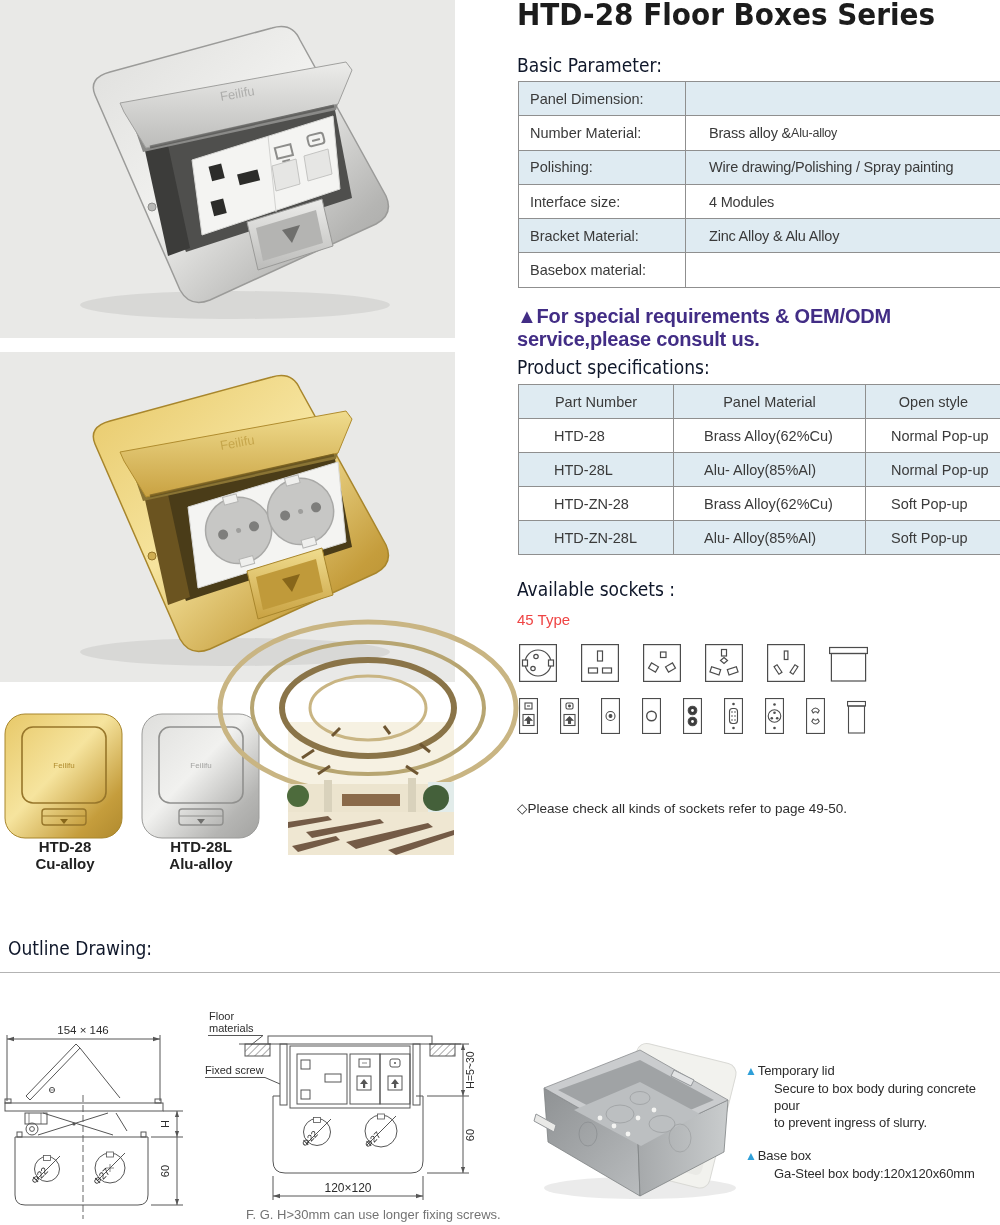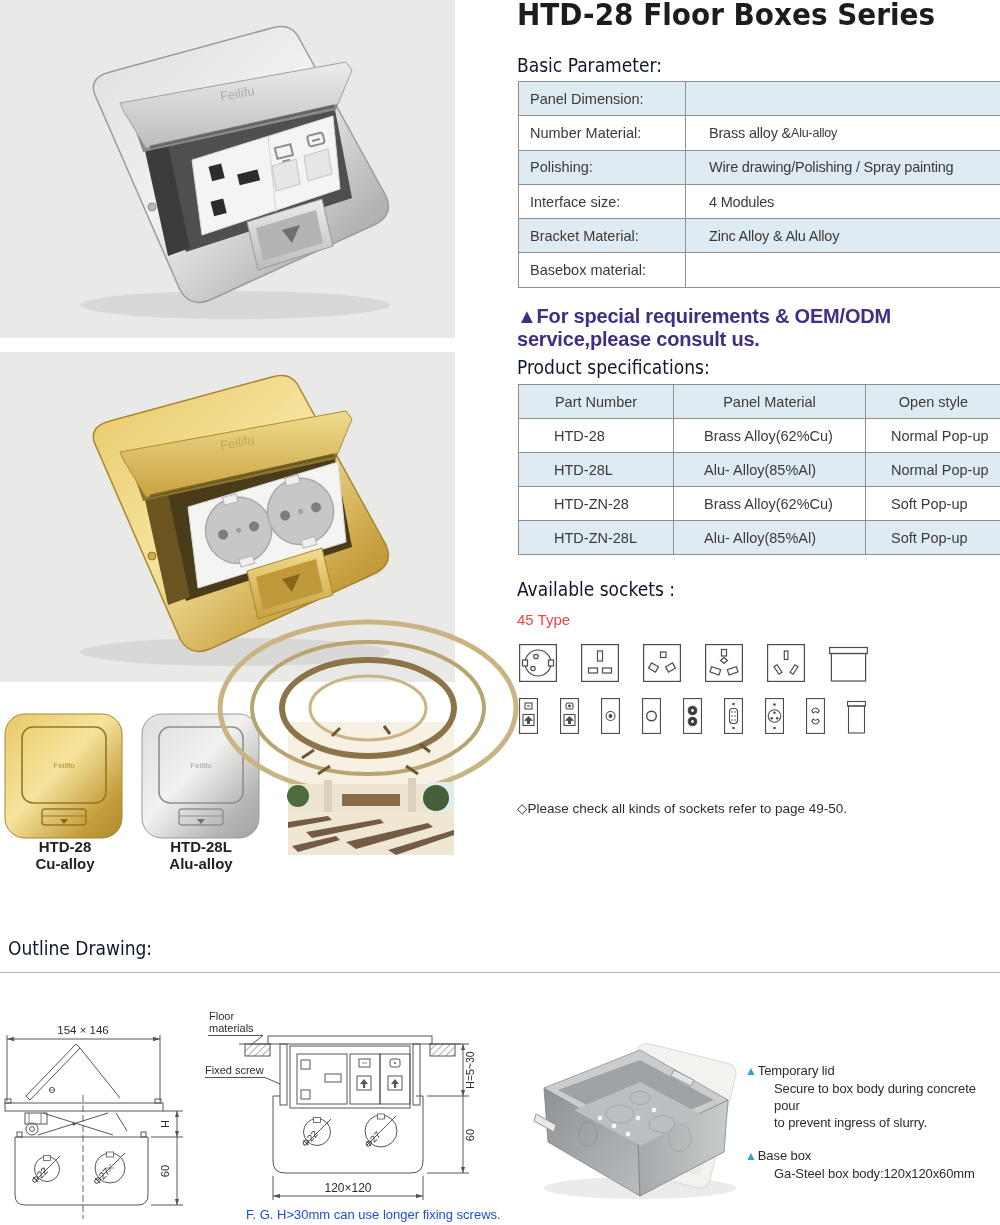--- a/index.html
+++ b/index.html
@@ -49,21 +49,21 @@
   
   .sock-wrap { position:absolute; left:519px; top:644px; width:482px; }
   .sock-row1 { display:flex; gap:24px; }
   .sock-row2 { display:flex; gap:22px; margin-top:16px; }
   .sock-row1 svg, .sock-row2 svg { display:block; }
   .sock-note { position:absolute; left:517px; top:760px; font-size:13.5px; color:#2e2e2e;margin-top:40px; }
 
   
   .outline-head { left:8px; top:937px; }
   .rule { position:absolute; left:0; top:972px; width:1000px; border-top:1px solid #b3b3b3; }
-  .caption { position:absolute; left:246px; top:1207px; font-size:13px; color:#1d4ed8; }
+  .caption { position:absolute; left:246px; top:1207px; font-size:13px; color:#737373; }
 
   .ann { position:absolute; left:745px; top:1062px; width:252px; font-size:13px;
     line-height:1.32; color:#2c2c2c; letter-spacing:-0.1px; }
   .ann-title { display:flex; align-items:baseline; }
   .ann-bullet { color:#2f9fd8; font-size:12px; margin-right:1px; }
   .ann-body { margin-left:29px; }
   .ann-gap { height:16px; }
 
   .dwg text { font-family:"Liberation Sans", sans-serif; fill:#2c2c2c; }
   svg { overflow:visible; }

